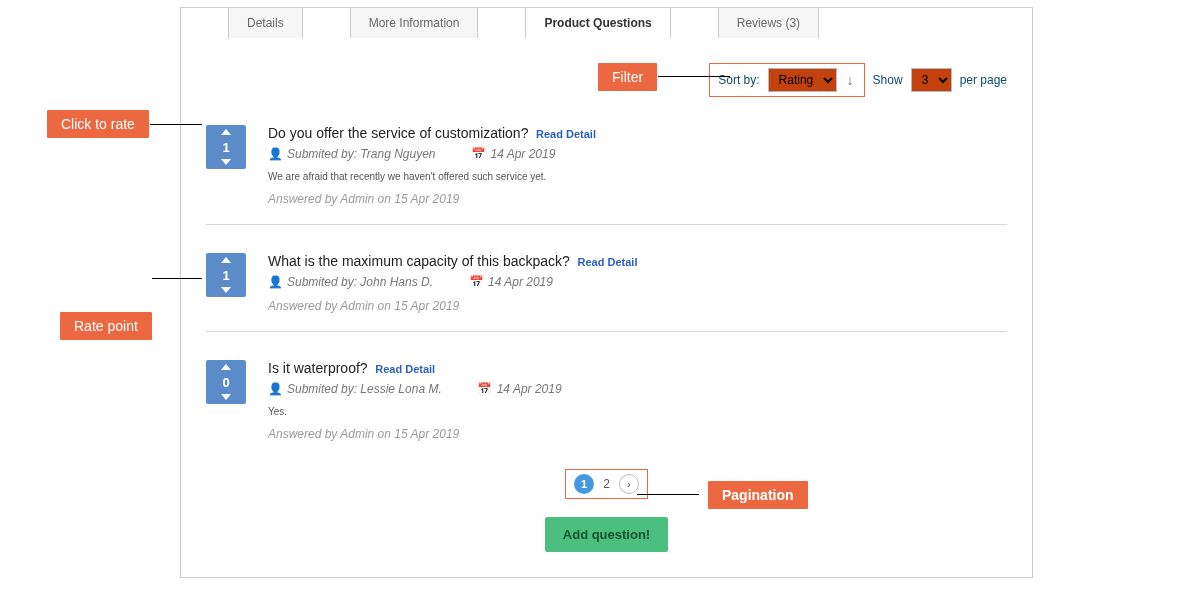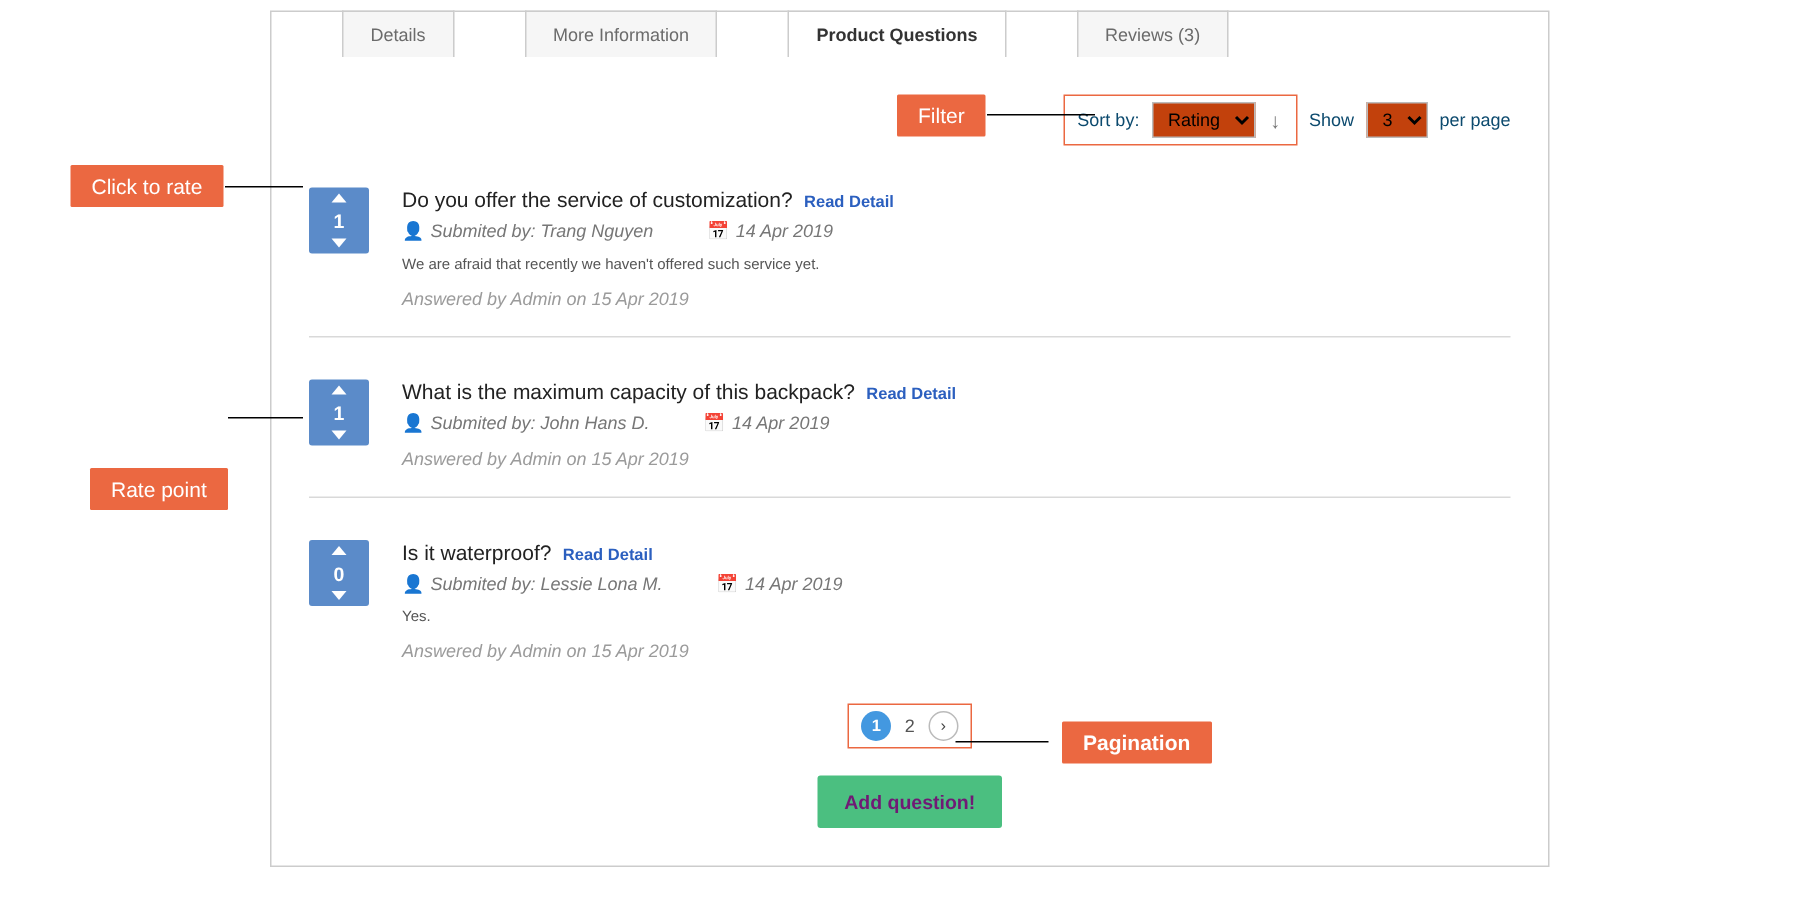--- a/index.html
+++ b/index.html
@@ -161,21 +161,21 @@
     display: flex; align-items: center; justify-content: center;
     cursor: pointer;
     color: #444;
   }
   .pg-btn.active { border: none; background: #4398e0; color: #fff; font-weight: bold; }
   .pg-num { font-size: 12px; color: #555; cursor: pointer; padding: 0 3px; }
 
   .add-q-wrap { display: flex; justify-content: center; }
   .add-q {
     background: #4bbf80;
-    color: #701a75;
+    color: #14532d;
     border: none;
     padding: 10px 18px;
     font-size: 13px;
     font-weight: bold;
     cursor: pointer;
     border-radius: 2px;
   }
 
   
   .callout {

